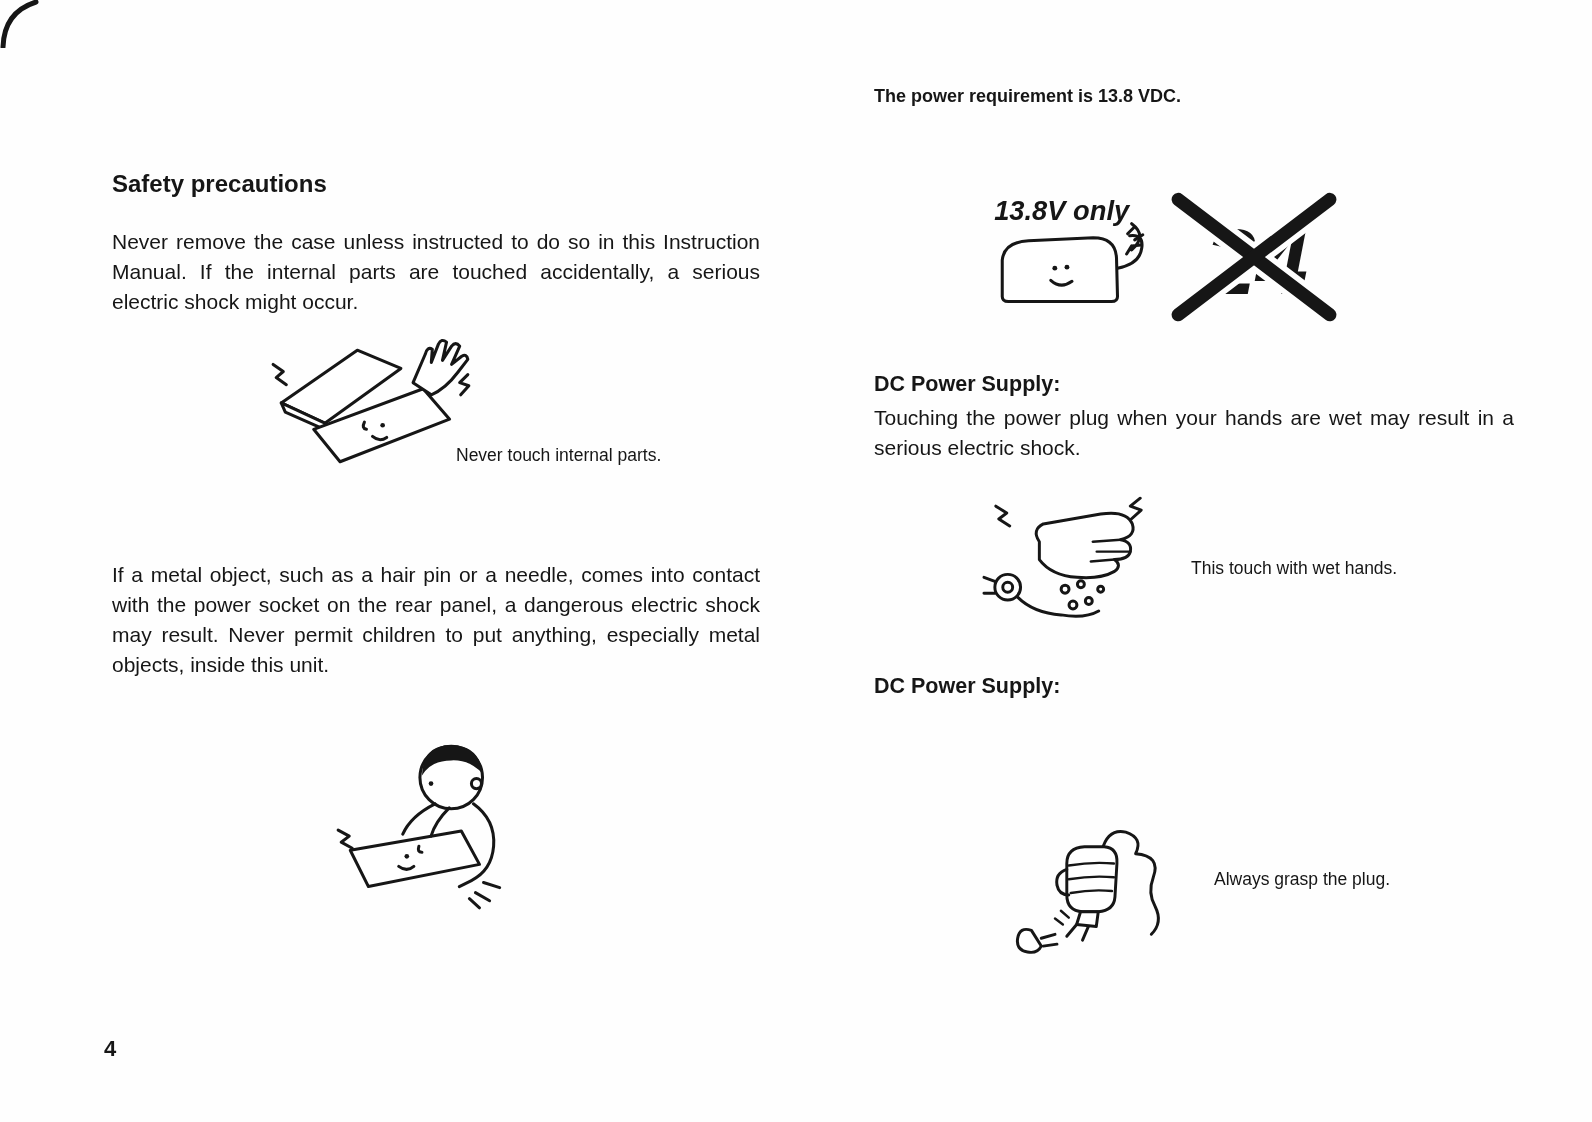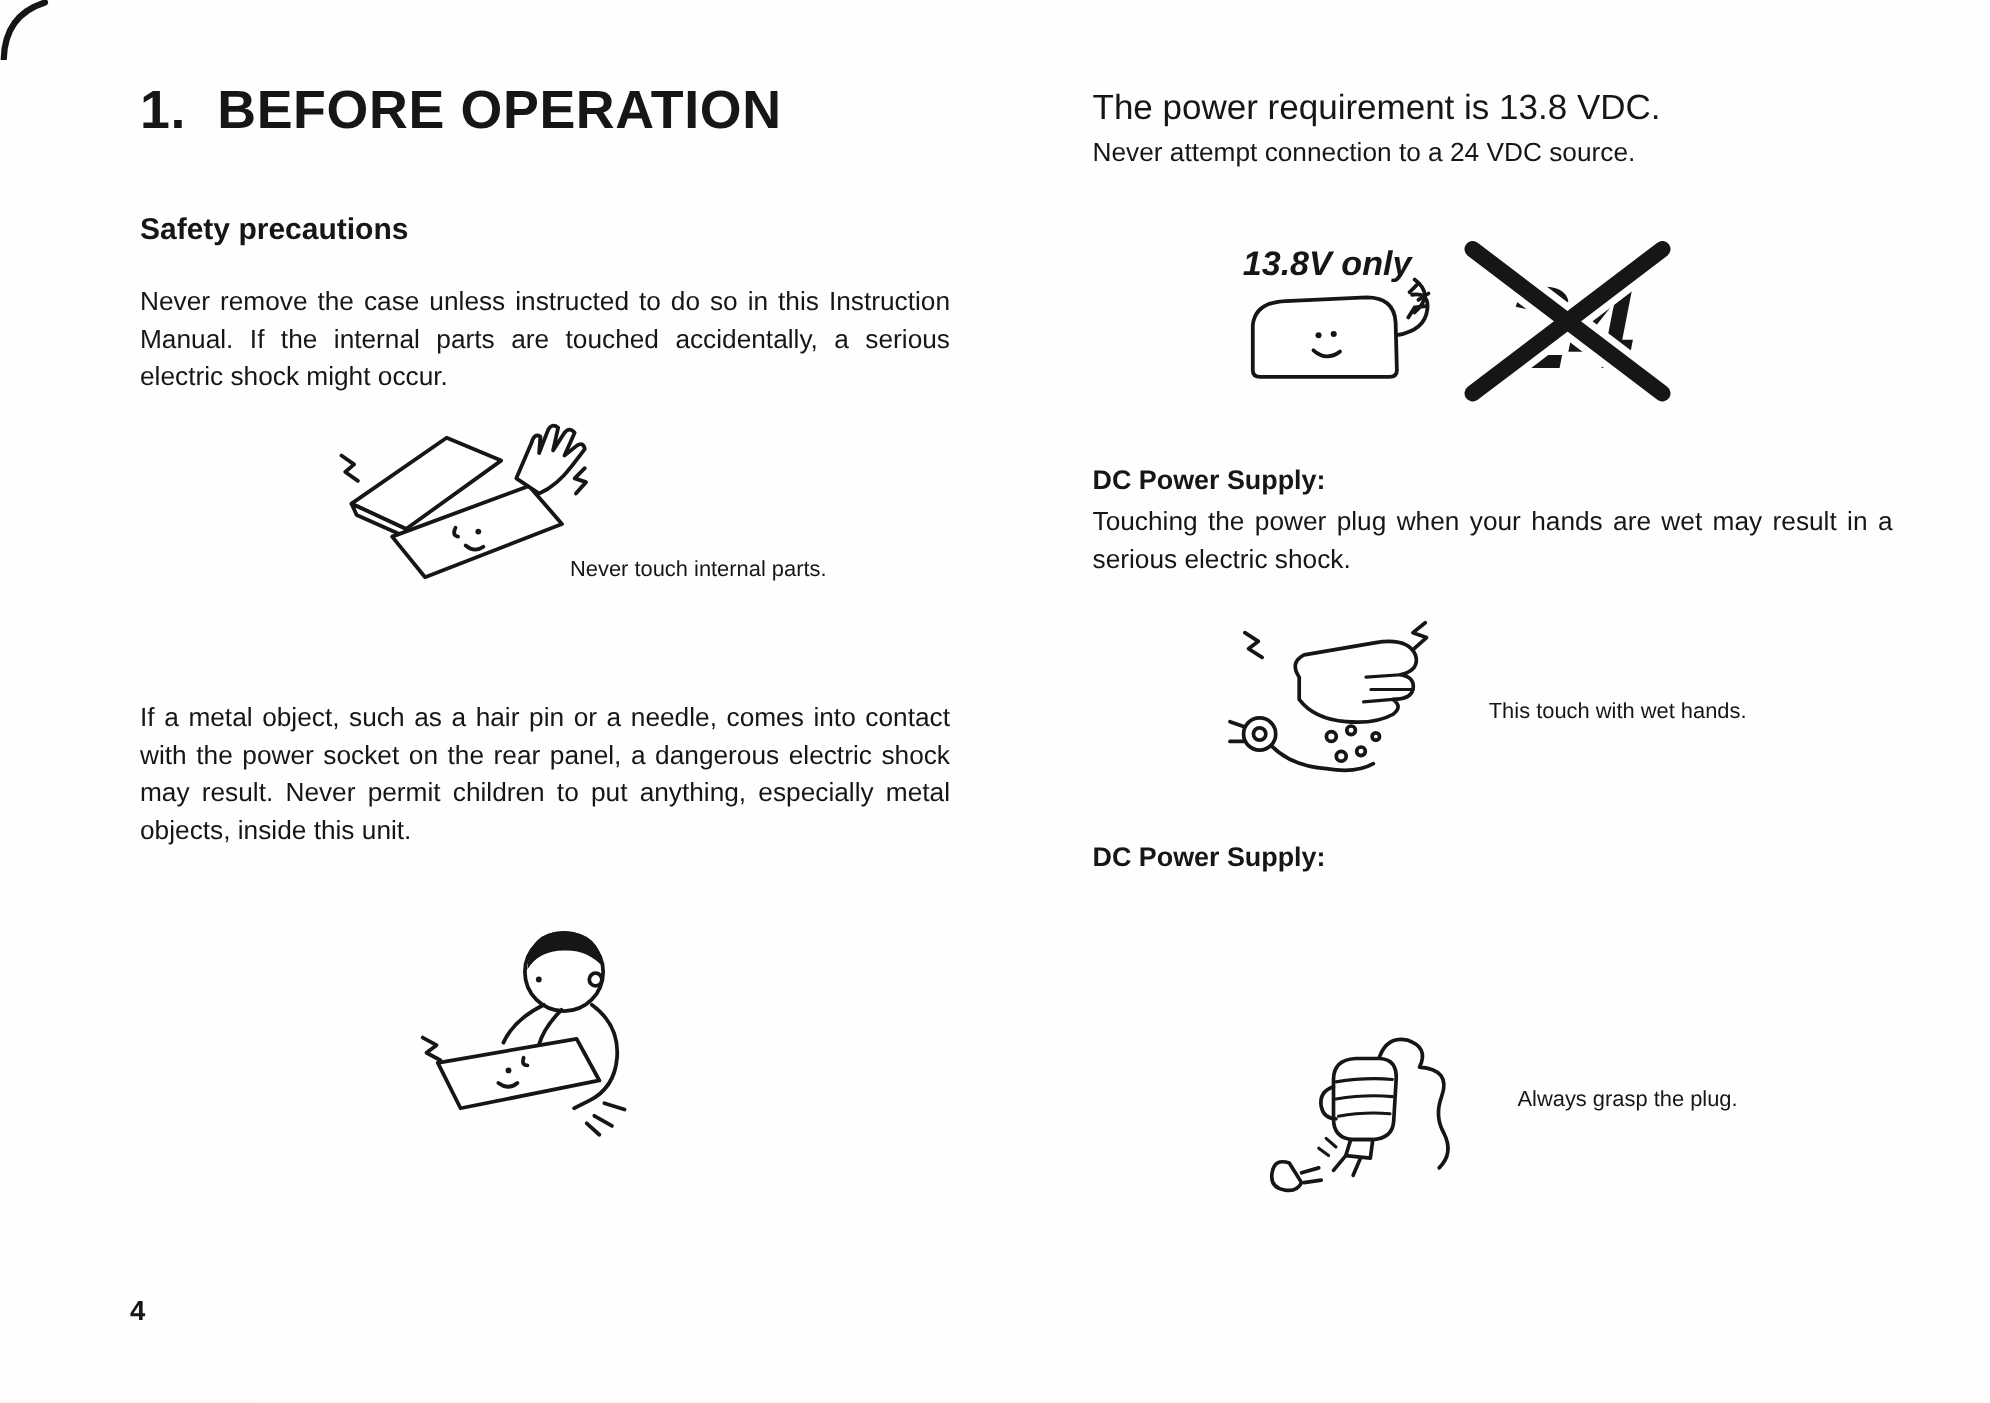--- a/index.html
+++ b/index.html
@@ -21,21 +21,21 @@
     letter-spacing: 0.5px;
     white-space: pre;
   }
   .h2 { font-size: 24px; font-weight: 700; margin-top: 20px; }
   .body-text {
     font-size: 21px;
     line-height: 30px;
     text-align: justify;
     margin: 0;
   }
-  .bold-line { font-size: 28px; font-weight: 400; }
+  .bold-line { font-size: 18px; font-weight: 700; margin-top: 16px; }
   .plain-line { font-size: 21px; }
   .dc-title { font-size: 21.5px; font-weight: 700; text-align: right; }
   .caption { font-size: 17.5px; }
   .page-num { font-size: 22px; font-weight: 700; }
   svg text { font-family: "Liberation Sans", "DejaVu Sans", sans-serif; }
   .line-art {
     fill: #fff;
     stroke: #161616;
     stroke-width: 3;
     stroke-linejoin: round;
@@ -44,21 +44,20 @@
 </style>
 </head>
 <body>
 
 <div class="page">
 
   <svg class="abs" style="left:0; top:0;" width="42" height="48" viewBox="0 0 42 48">
     <path d="M3,47 Q4,12 36,2" fill="none" stroke="#161616" stroke-width="5" stroke-linecap="round"></path>
   </svg>
 
-  <div class="abs h1" style="left:112px; top:64px;">1.  BEFORE OPERATION</div>
 
   <div class="abs h2" style="left:112px; top:150px;">Safety precautions</div>
 
   <p class="abs body-text" style="left:112px; top:184px; width:648px;margin-top:43px;">Never remove the case unless instructed to do so in this Instruction Manual. If the internal parts are touched accidentally, a serious electric shock might occur.</p>
 
   <svg class="abs" style="left:263px; top:336px;" width="218" height="142" viewBox="0 0 215 140">
     <g class="line-art">
       <path d="M18,66 L93,14 L136,32 L61,86 Z"></path>
       <path d="M18,66 L22,75 L65,94 L61,86 Z"></path>
       <path d="M50,92 L158,52 L184,82 L76,124 Z"></path>
@@ -90,21 +89,20 @@
       <path d="M126,74 Q112,88 108,102" fill="none"></path>
       <path d="M16,96 l11,6 l-8,6 l11,6" fill="none"></path>
       <path d="M152,158 l14,8 M160,148 l16,5 M146,164 l10,9" fill="none"></path>
     </g>
   </svg>
 
   <div class="abs page-num" style="left:104px; top:1036px;">4</div>
 
   <div class="abs bold-line" style="left:874px; top:70px;">The power requirement is 13.8 VDC.</div>
 
-  <div class="abs plain-line" style="left:874px; top:111px;">Never attempt connection to a 24 VDC source.</div>
 
   <svg class="abs" style="left:980px; top:183px;" width="364" height="142" viewBox="0 0 360 140">
     <text x="14" y="36" font-size="27" font-weight="bold" font-style="italic" fill="#161616">13.8V only</text>
     <g class="line-art">
       <path d="M150,40 q16,12 0,26 M150,62 l-5,8 M150,62 l9,-1" fill="none"></path>
       <path d="M22,112 L22,76 Q24,58 48,57 L112,54 Q134,54 135,74 L136,112 Q136,117 130,117 L28,117 Q22,117 22,112 Z"></path>
       <circle cx="74" cy="84" r="2.4" fill="#161616" stroke="none"></circle>
       <circle cx="86" cy="83" r="2.4" fill="#161616" stroke="none"></circle>
       <path d="M70,96 q10,9 21,1" fill="none"></path>
       <path d="M136,84 q22,-4 24,-20 q2,-14 -12,-12" fill="none"></path>

